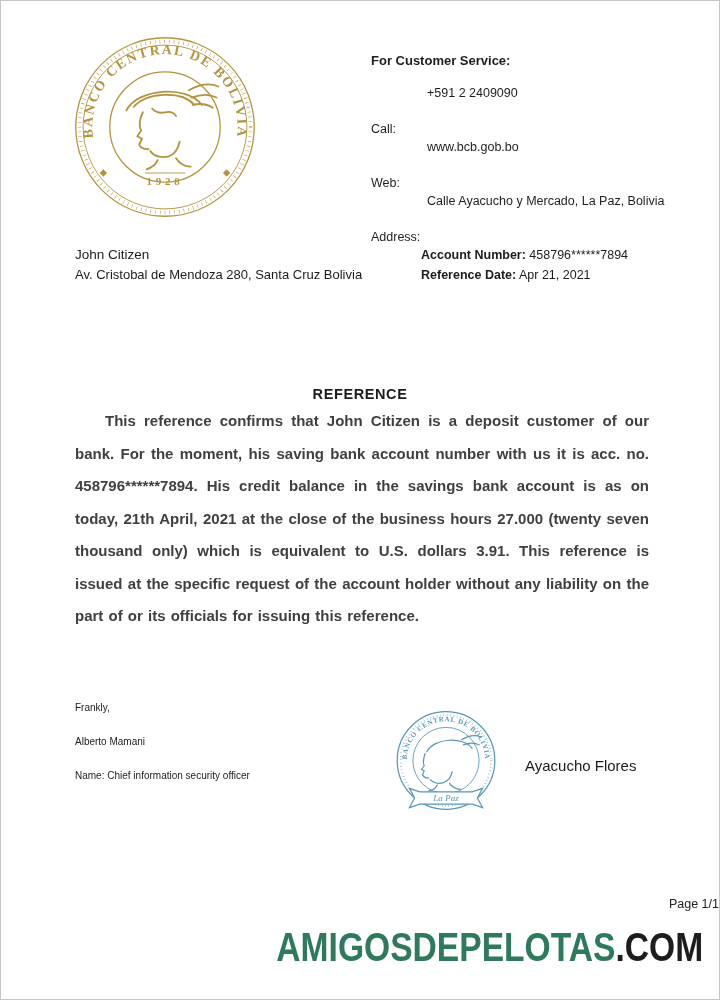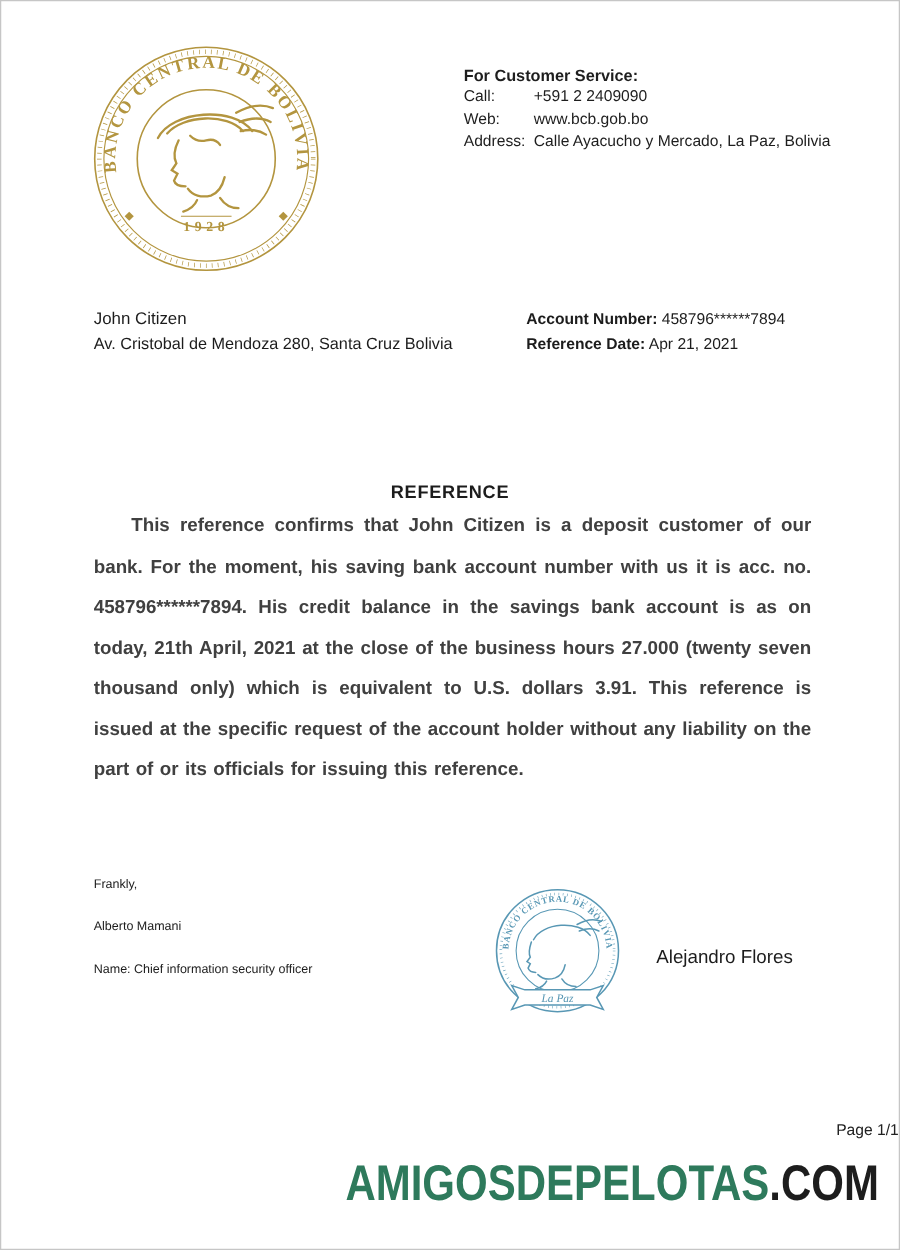--- a/index.html
+++ b/index.html
@@ -12,23 +12,23 @@
     background: #ffffff;
     border: 1px solid #c6c6c6;
     overflow: hidden;
   }
 
   
   .logo-gold { position: absolute; left: 72px; top: 34px; width: 184px; height: 184px; }
 
   
   .customer-service { position: absolute; left: 370px; top: 52px; width: 332px; font-size: 12.5px; color: #1e1e1e; }
-  .cs-title { font-weight: bold; font-size: 13px; }
+  .cs-title { font-weight: bold; font-size: 13px; margin-bottom: 16px; }
   .cs-row { display: flex; line-height: 18px; }
-  .cs-label { display: inline-block; width: 56px; flex: 0 0 56px; }
+  .cs-label { display: inline-block; width: 56px; flex: 0 0 56px; margin-top: 36px; }
 
   
   .recipient { position: absolute; left: 74px; top: 244px; font-size: 13px; line-height: 20px; }
   .recipient-name { font-weight: normal; font-size: 13.5px; }
 
   
   .account-info { position: absolute; left: 420px; top: 244px; font-size: 12.5px; line-height: 20px; }
   .acct-label { font-weight: bold; }
 
   
@@ -152,21 +152,21 @@
       <path d="M90 48 q 10 -4 18 0"></path>
       <path d="M46 58 C 44 64, 43 68, 45 72 L 42 76 L 45 78 L 43 82 C 44 85, 47 86, 50 86"></path>
       <path d="M52 88 C 56 92, 62 93, 68 91 C 73 89, 76 84, 77 79"></path>
       <path d="M60 94 C 58 98, 55 100, 50 101"></path>
       <path d="M74 92 C 77 97, 82 99, 87 99"></path>
     </g>
     <path d="M40 102 H100 L112 98 L106 109 L112 120 L100 116 H40 L28 120 L34 109 L28 98 Z" fill="#ffffff" stroke="#4a8fae" stroke-width="1.4"></path>
     <text x="70" y="113" text-anchor="middle" font-size="10.5" font-style="italic" fill="#4a8fae" font-family="Liberation Serif, serif">La Paz</text>
   </svg>
 
-  <div class="officer-name">Alejandro Flores</div>
+  <div class="officer-name">Ayacucho Flores</div>
 
   <div class="page-number">Page 1/1</div>
 
   <div class="watermark">
     <span class="main">AMIGOSDEPELOTAS</span><span class="suffix">.COM</span>
   </div>
 
 </div>
 
 </body></html>

